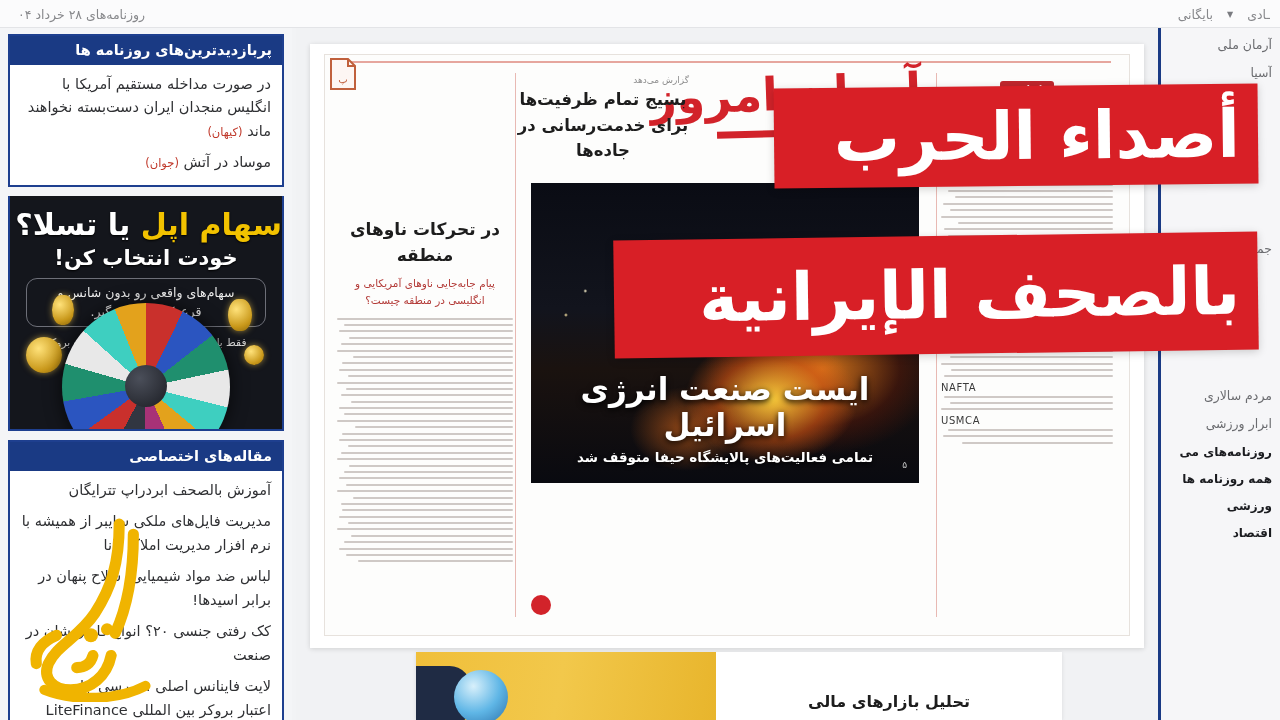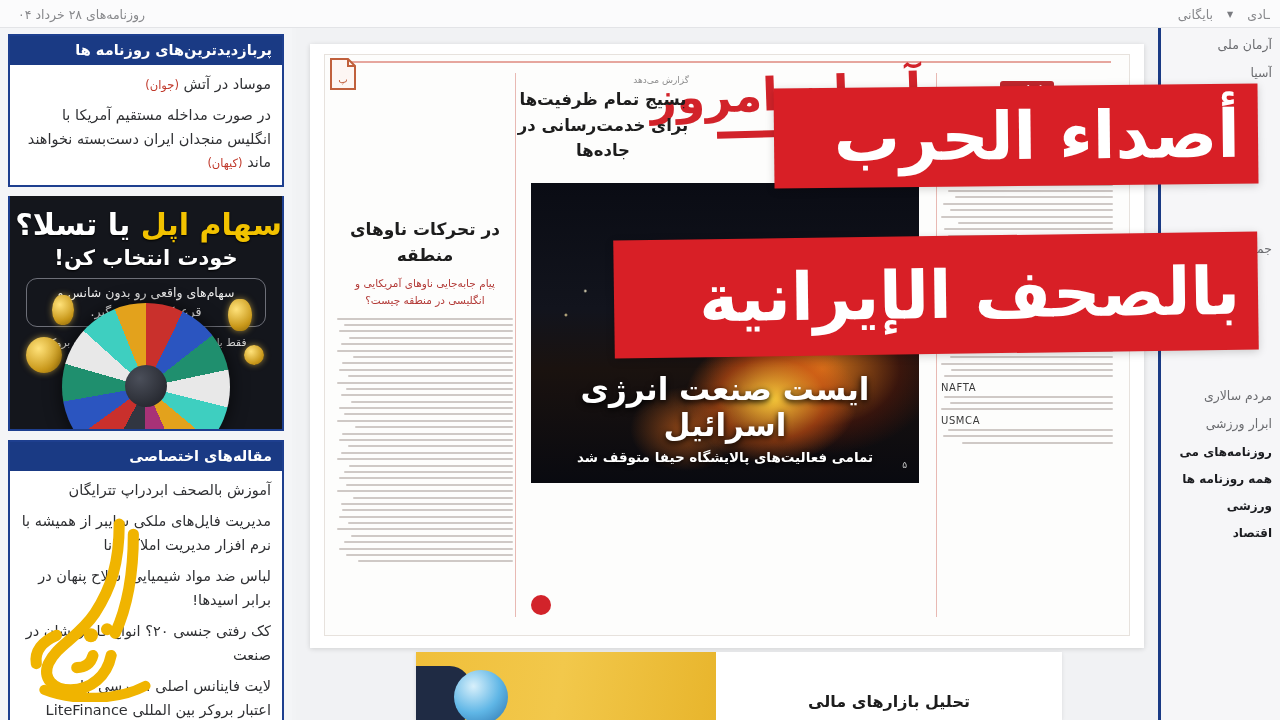--- a/index.html
+++ b/index.html
@@ -370,26 +370,26 @@
   <div id="topline"></div>
 
   <div id="page">
 
     <div id="leftcol">
 
       <div class="panel">
         <div class="panel-head">پربازدیدترین‌های روزنامه ها</div>
         <div class="panel-body">
           <div class="hl-item">
+            <span>در صورت مداخله مستقیم آمریکا با انگلیس منجدان ایران دست‌بسته نخواهند ماند</span>
+            <span class="src">(کیهان)</span>
+          </div>
+          <div class="hl-item">
             <span>موساد در آتش</span>
             <span class="src">(جوان)</span>
-          </div>
-          <div class="hl-item">
-            <span>در صورت مداخله مستقیم آمریکا با انگلیس منجدان ایران دست‌بسته نخواهند ماند</span>
-            <span class="src">(کیهان)</span>
           </div>
         </div>
       </div>
 
       <div class="adbox">
         <div class="ad-t1">
           <span>سهام اپل</span><span class="wht"> یا تسلا؟</span>
         </div>
         <div class="ad-t2">خودت انتخاب کن!</div>
         <div class="ad-chip">سهام‌های واقعی رو بدون شانس و قرعه‌کشی هدیه بگیر.</div>

